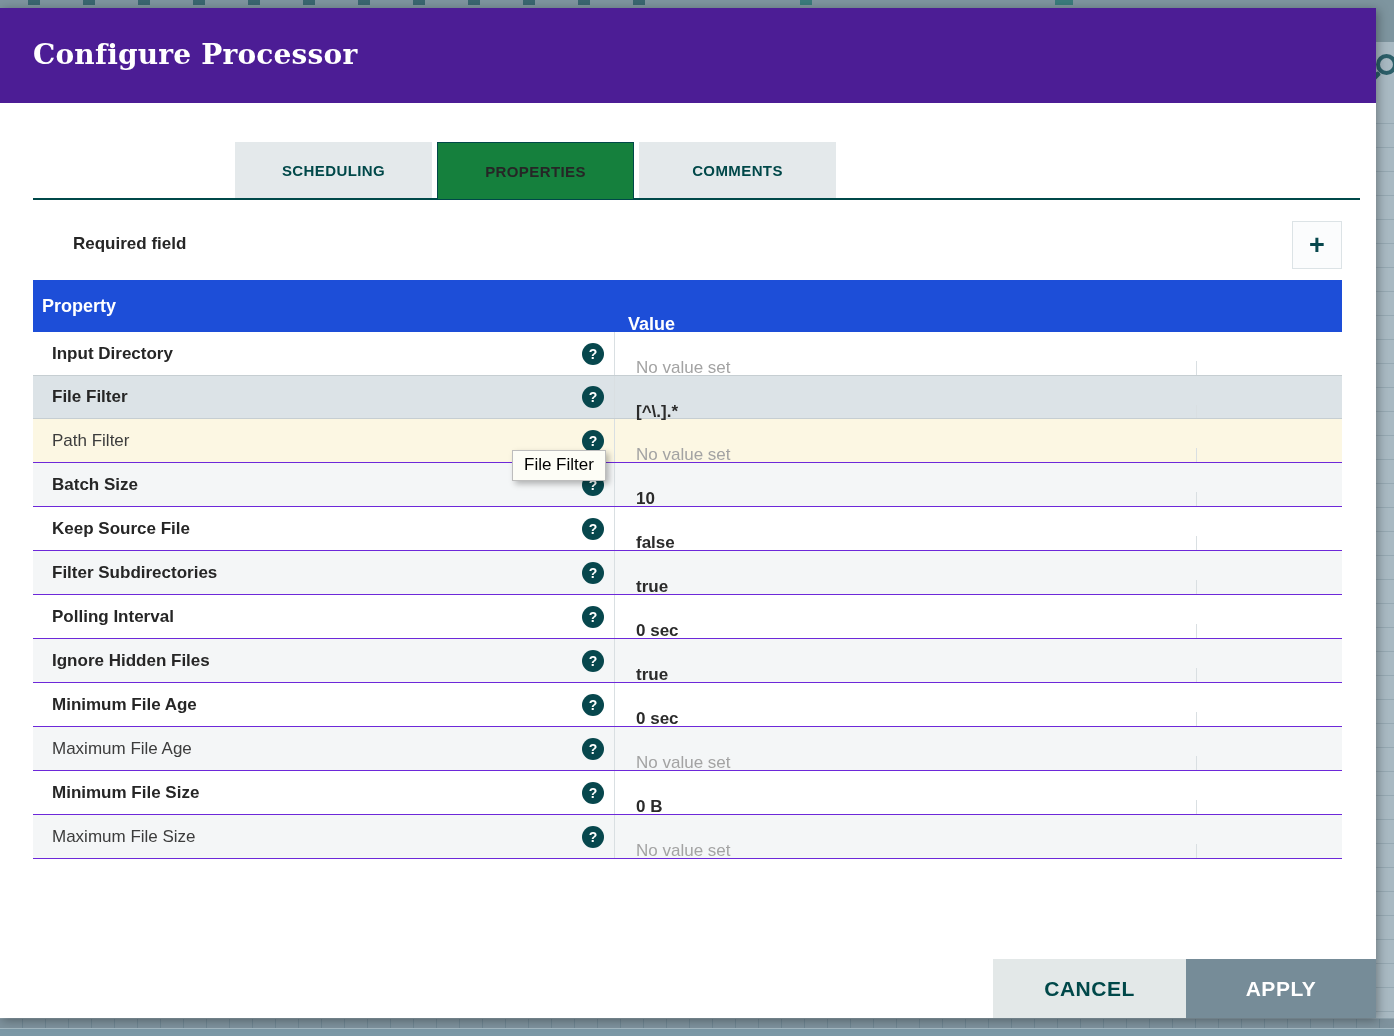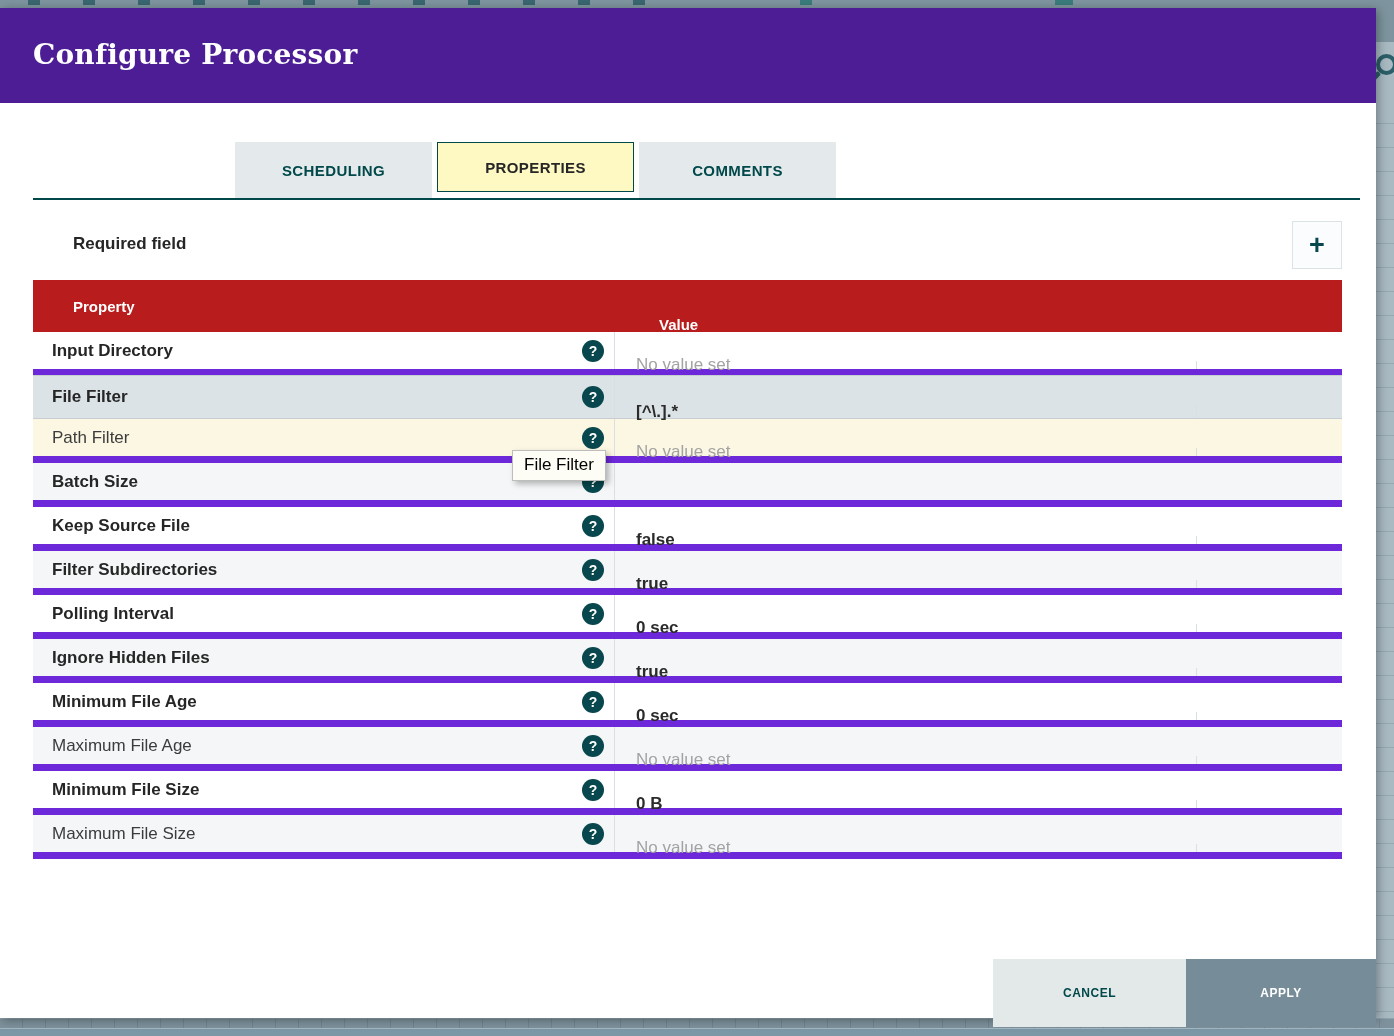--- a/index.html
+++ b/index.html
@@ -62,43 +62,43 @@
   
   .tabs{position:absolute;left:33px;top:134px;width:1327px;height:56px;}
   .tabs .underline{position:absolute;left:0;top:56px;width:1327px;height:2px;background:#004849;}
   .tab{
     position:absolute;top:0;width:197px;height:56px;background:#e4e9eb;
     display:flex;align-items:center;justify-content:center;
     font-size:15px;font-weight:bold;letter-spacing:.4px;color:#004849;cursor:pointer;
   }
   .tab.t0{left:0;} .tab.t1{left:202px;} .tab.t2{left:404px;} .tab.t3{left:606px;}
   .tab.active{
-    background:#fef9c3;color:#262626;border:1px solid #004849;height:50px;box-sizing:border-box;z-index:2;
+    background:#15803d;color:#262626;border:1px solid #004849;height:58px;box-sizing:border-box;z-index:2;
   }
   
   .required-field{
     position:absolute;left:42px;top:226px;font-size:17px;font-weight:bold;color:#262626;margin-left:31px;
   }
   .add-btn{
     position:absolute;left:1292px;top:213px;width:50px;height:48px;box-sizing:border-box;
     background:#fbfcfd;border:1px solid #dce3e6;
     display:flex;align-items:center;justify-content:center;
     color:#07474d;font-size:27px;font-weight:bold;cursor:pointer;line-height:1;
   }
   
   .prop-table{position:absolute;left:33px;top:272px;width:1309px;}
   .thead{
-    height:52px;background:#b91c1c;display:flex;align-items:center;
-    color:#ffffff;font-weight:bold;font-size:15px;padding-left:31px;
+    height:52px;background:#1d4ed8;display:flex;align-items:center;
+    color:#ffffff;font-weight:bold;font-size:18px;
   }
   .th-property{width:582px;padding-left:9px;box-sizing:border-box;}
   .th-value{width:582px;padding-left:13px;box-sizing:border-box;margin-top:36px;}
   .tr{
     height:44px;display:flex;align-items:stretch;background:#ffffff;
-    border-bottom:7px solid #6d28d9;box-sizing:border-box;
+    border-bottom:1px solid #6d28d9;box-sizing:border-box;
   }
   .tr.alt{background:#f4f6f7;}
   .tr.selected{background:#dce3e7;border-bottom:1px solid #c6ced2;border-top:1px solid #c6ced2;margin-top:-1px;}
   .tr.hovered{background:#fcf7e3;}
   .td-prop{
     width:582px;box-sizing:border-box;position:relative;
     display:flex;align-items:center;padding-left:19px;
     border-right:1px solid #d9dfe2;
   }
   .prop-name{font-size:17px;color:#262626;}
@@ -117,22 +117,22 @@
   .td-extra{flex:1;}
   
   .tooltip{
     position:absolute;left:512px;top:442px;z-index:6;
     background:#fdfdf6;border:1px solid #bdbdbd;
     box-shadow:3px 3px 6px rgba(0,0,0,.28);
     padding:4px 11px 5px 11px;font-size:17px;color:#000000;white-space:nowrap;
   }
   
   .btn{
-    position:absolute;top:951px;height:68px;display:flex;align-items:center;justify-content:center;
-    font-size:12px;font-weight:bold;letter-spacing:.5px;cursor:pointer;box-sizing:border-box;
+    position:absolute;top:951px;height:59px;display:flex;align-items:center;justify-content:center;
+    font-size:21px;font-weight:bold;letter-spacing:.5px;cursor:pointer;box-sizing:border-box;
   }
   .btn-cancel{left:993px;width:193px;background:#e3e8e8;color:#004849;}
   .btn-apply{left:1186px;width:190px;background:#768c98;color:#ffffff;}
 </style>
 </head>
 <body>
 
 <div class="bg-top-sliver">
   <div class="dashes"></div>
   <div class="dash-extra" style="left:800px;"></div>
@@ -209,20 +209,21 @@
       <div class="td-extra"></div>
     </div>
 
     <div class="tr alt">
       <div class="td-prop">
         <span class="prop-name req">Batch Size</span>
         <span class="help-icon">
             <span>?</span>
           </span>
       </div>
+      <div class="td-value">10</div>
       <div class="td-extra"></div>
     </div>
 
     <div class="tr">
       <div class="td-prop">
         <span class="prop-name req">Keep Source File</span>
         <span class="help-icon">
             <span>?</span>
           </span>
       </div>

